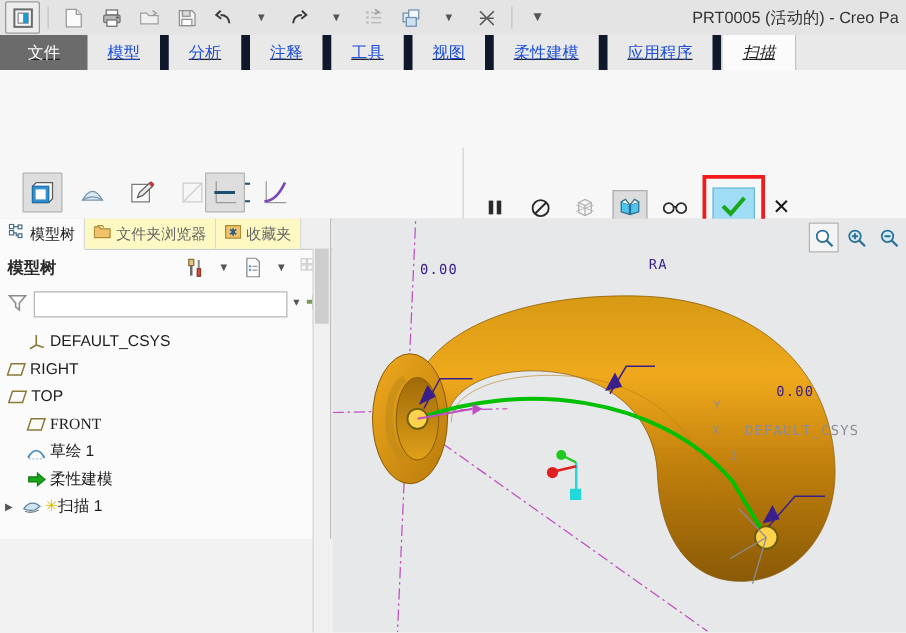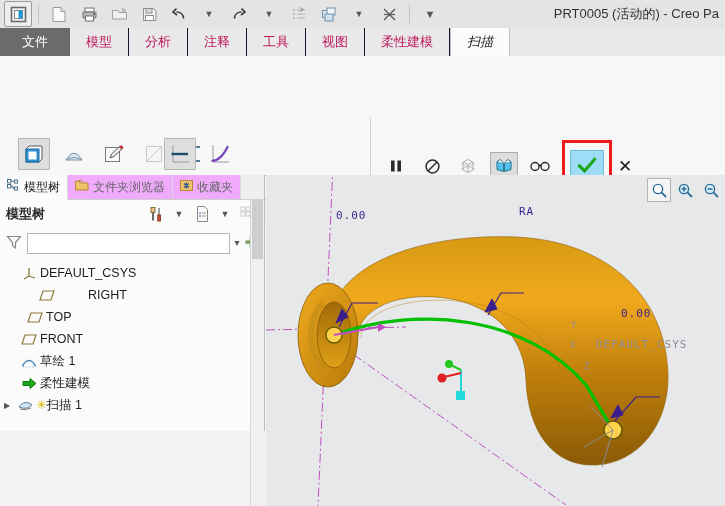--- a/index.html
+++ b/index.html
@@ -27,26 +27,26 @@
   .title-text{
     position:absolute;right:6px;top:5px;
     font-size:13px;color:#333;white-space:nowrap;
   }
   .caret{font-size:9px;color:#555;line-height:1;}
 
   
   .tabbar{
     position:absolute;left:0;top:28px;width:725px;height:28px;
     background:#e9e9e9;border-bottom:1px solid #c9c9c9;
-    display:flex;align-items:stretch;
+    display:flex;align-items:stretch;text-decoration:underline;
   }
   .tab{
     display:flex;align-items:center;justify-content:center;
-    padding:0 16px;font-size:13px;color:#be185d;
-    border-right:1px solid #0f172a;cursor:default;
+    padding:0 16px;font-size:13px;color:#1d4ed8;
+    border-right:7px solid #0f172a;cursor:default;
   }
   .tab.file{background:#6b6b6b;color:#fff;padding:0 22px;border-right:none;}
   .tab.active{
     background:#fbfbfb;color:#222;font-style:italic;
     border-left:1px solid #c2c2c2;border-right:1px solid #c2c2c2;
     border-bottom:1px solid #fbfbfb;margin-bottom:-1px;text-align:right;
   }
 
   
   .ribbon{
@@ -94,21 +94,21 @@
 
   
   .leftpanel{
     position:absolute;left:0;top:175px;width:265px;height:256px;
     background:#fbfbfb;border-right:1px solid #bdbdbd;box-sizing:border-box;
   }
   .ptabs{display:flex;height:24px;background:#efefef;border-bottom:1px solid #cfcfcf;}
   .ptab{
     display:flex;align-items:center;gap:4px;padding:0 7px;
     font-size:12px;color:#666;border-right:1px solid #d8d8d8;
-    background:#f0abfc;
+    background:#fef9c3;
   }
   .ptab.active{background:#fbfbfb;color:#1c1c1c;border-bottom:1px solid #fbfbfb;margin-bottom:-1px;}
   .ptitlerow{
     height:28px;display:flex;align-items:center;
     padding:0 6px;background:#fbfbfb;
   }
   .ptitle{font-size:13px;font-weight:bold;color:#2a2a2a;}
   .ptools{margin-left:auto;display:flex;align-items:center;gap:3px;}
   .tbtn{width:20px;height:20px;display:flex;align-items:center;justify-content:center;}
   .tbtn.dis{opacity:.35;}
@@ -261,20 +261,21 @@
   </div>
 
   <div class="tabbar">
     <div class="tab file">文件</div>
     <div class="tab">模型</div>
     <div class="tab">分析</div>
     <div class="tab">注释</div>
     <div class="tab">工具</div>
     <div class="tab">视图</div>
     <div class="tab">柔性建模</div>
+    <div class="tab">应用程序</div>
     <div class="tab active">扫描</div>
   </div>
 
   <div class="ribbon">
 
     <div class="rgroup" style="left:14px;top:82px;">
 
       <div class="ricon sel">
         <svg width="22" height="22" viewBox="0 0 22 22">
           <path d="M3 6 L6 3 L19 3 L19 16 L16 19 L3 19 Z" fill="#ffffff" stroke="#5a5a5a"></path>
@@ -478,39 +479,39 @@
 
       <div class="trow" style="padding-left:18px;">
         <span class="ticon">
           <svg width="15" height="15" viewBox="0 0 15 15">
             <path d="M7 2 V10 M7 10 L13 12 M7 10 L2 13" fill="none" stroke="#8a7a3a" stroke-width="1.3"></path>
           </svg>
         </span>
         <span class="tlabel">DEFAULT_CSYS</span>
       </div>
 
-      <div class="trow" style="padding-left:36px;gap:30px;">
+      <div class="trow" style="padding-left:2px;">
         <span class="ticon">
           <svg width="16" height="13" viewBox="0 0 16 13">
             <path d="M4 2 L15 2 L12 11 L1 11 Z" fill="none" stroke="#8a7a3a" stroke-width="1.2"></path>
           </svg>
         </span>
         <span class="tlabel">RIGHT</span>
       </div>
 
-      <div class="trow" style="padding-left:24px;text-align:center;">
+      <div class="trow" style="padding-left:3px;text-align:center;">
         <span class="ticon">
           <svg width="16" height="13" viewBox="0 0 16 13">
             <path d="M4 2 L15 2 L12 11 L1 11 Z" fill="none" stroke="#8a7a3a" stroke-width="1.2"></path>
           </svg>
         </span>
         <span class="tlabel">TOP</span>
       </div>
 
-      <div class="trow" style="padding-left:18px;">
+      <div class="trow" style="padding-left:18px;font-family:Liberation Serif, serif;">
         <span class="ticon">
           <svg width="16" height="13" viewBox="0 0 16 13">
             <path d="M4 2 L15 2 L12 11 L1 11 Z" fill="none" stroke="#8a7a3a" stroke-width="1.2"></path>
           </svg>
         </span>
         <span class="tlabel">FRONT</span>
       </div>
 
       <div class="trow" style="padding-left:18px;">
         <span class="ticon">

